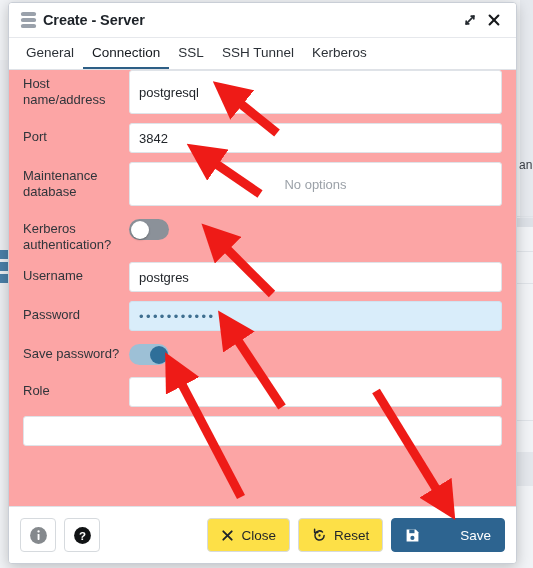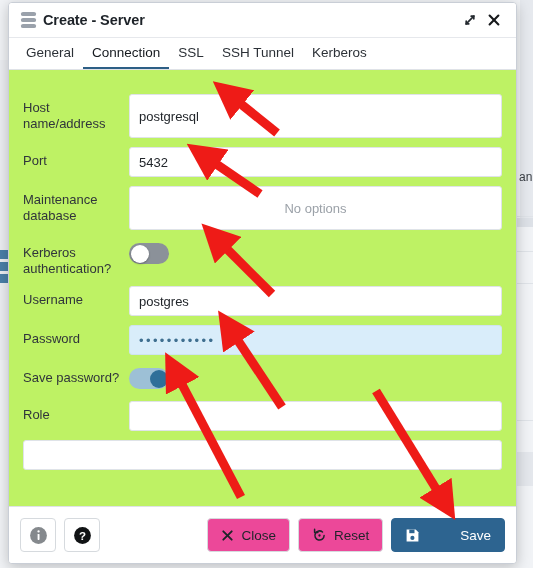--- a/index.html
+++ b/index.html
@@ -102,22 +102,22 @@
     white-space: nowrap;
   }
   .tab.active {
     color: #15191e;
     border-bottom-color: #2d5f86;
   }
 
   
   #form-body {
     flex: 1 1 auto;
-    background: #bef264;
-    padding: 24px 14px 0 14px;
+    background: #fca5a5;
+    padding: 0 14px 0 14px;
     overflow: hidden;
   }
   .frow {
     display: flex;
     align-items: flex-start;
     margin-bottom: 9px;
     min-height: 28px;
   }
   .flabel {
     width: 106px;
@@ -191,21 +191,21 @@
     border-radius: 4px;
     background: #ffffff;
     display: flex; align-items: center; justify-content: center;
     cursor: pointer;
   }
   #footer-spacer { flex: 1 1 auto; }
   .txt-btn {
     height: 34px;
     border: 1px solid #d6dade;
     border-radius: 4px;
-    background: #ec4899;
+    background: #fde047;
     display: flex; align-items: center; gap: 7px;
     padding: 0 13px;
     font-size: 13.5px;
     color: #1f242a;
     cursor: pointer;
     font-family: "Liberation Sans", sans-serif;
   }
   .txt-btn.primary {
     background: #2d6490;
     border-color: #2d6490;
@@ -226,21 +226,21 @@
   <div class="bg-blue-bit" style="top:274px"></div>
 
   <div class="bg-row-band" style="left:520px; top:0px; width:13px; height:218px;"></div>
   <div class="bg-row-line" style="left:516px; top:216px; width:17px;"></div>
   <div class="bg-row-band" style="left:516px; top:218px; width:17px; height:9px; background:#dde1e7;"></div>
   <div class="bg-row-line" style="left:516px; top:251px; width:17px;"></div>
   <div class="bg-row-line" style="left:516px; top:283px; width:17px;"></div>
   <div class="bg-row-line" style="left:516px; top:420px; width:17px;"></div>
   <div class="bg-row-band" style="left:516px; top:452px; width:17px; height:34px; background:#e4e7ec;"></div>
 
-  <div class="bg-right-text" style="left:519px; top:158px;margin-top:12px;"><span>an </span></div>
+  <div class="bg-right-text" style="left:519px; top:158px;"><span>an </span></div>
 </div>
 
 <div id="modal">
 
   <div id="title-bar">
     <span class="db-icon">
       <i></i>
         <i></i>
         <i></i>
     </span>
@@ -278,21 +278,21 @@
     <div class="frow">
       <div class="flabel">Host name/address</div>
       <div class="fctrl">
         <div class="finput tall">postgresql</div>
       </div>
     </div>
 
     <div class="frow">
       <div class="flabel">Port</div>
       <div class="fctrl">
-        <div class="finput">5432</div>
+        <div class="finput">3842</div>
       </div>
     </div>
 
     <div class="frow">
       <div class="flabel">Maintenance database</div>
       <div class="fctrl">
         <div class="finput tall">
           <span class="select-placeholder">No options</span>
         </div>
       </div>

